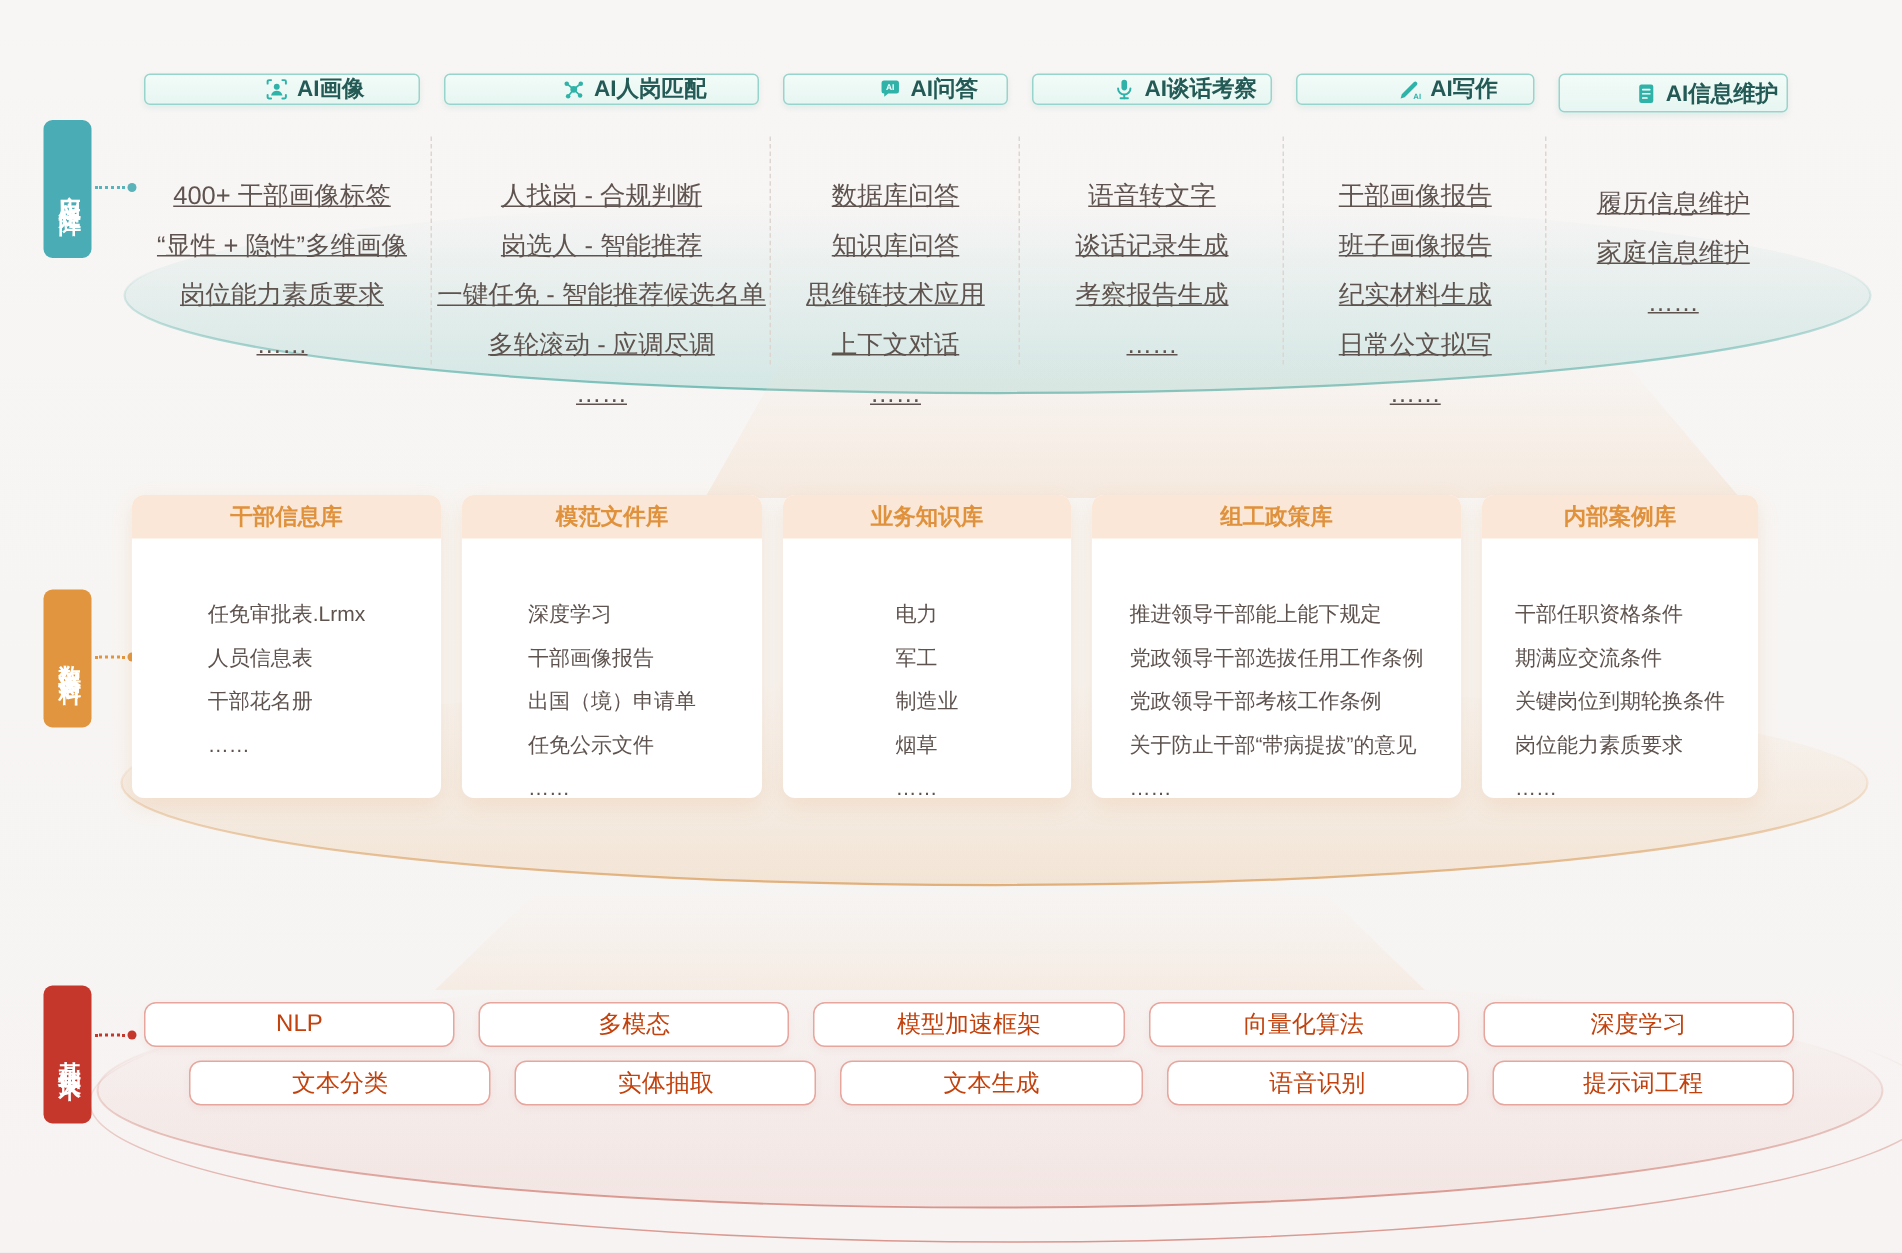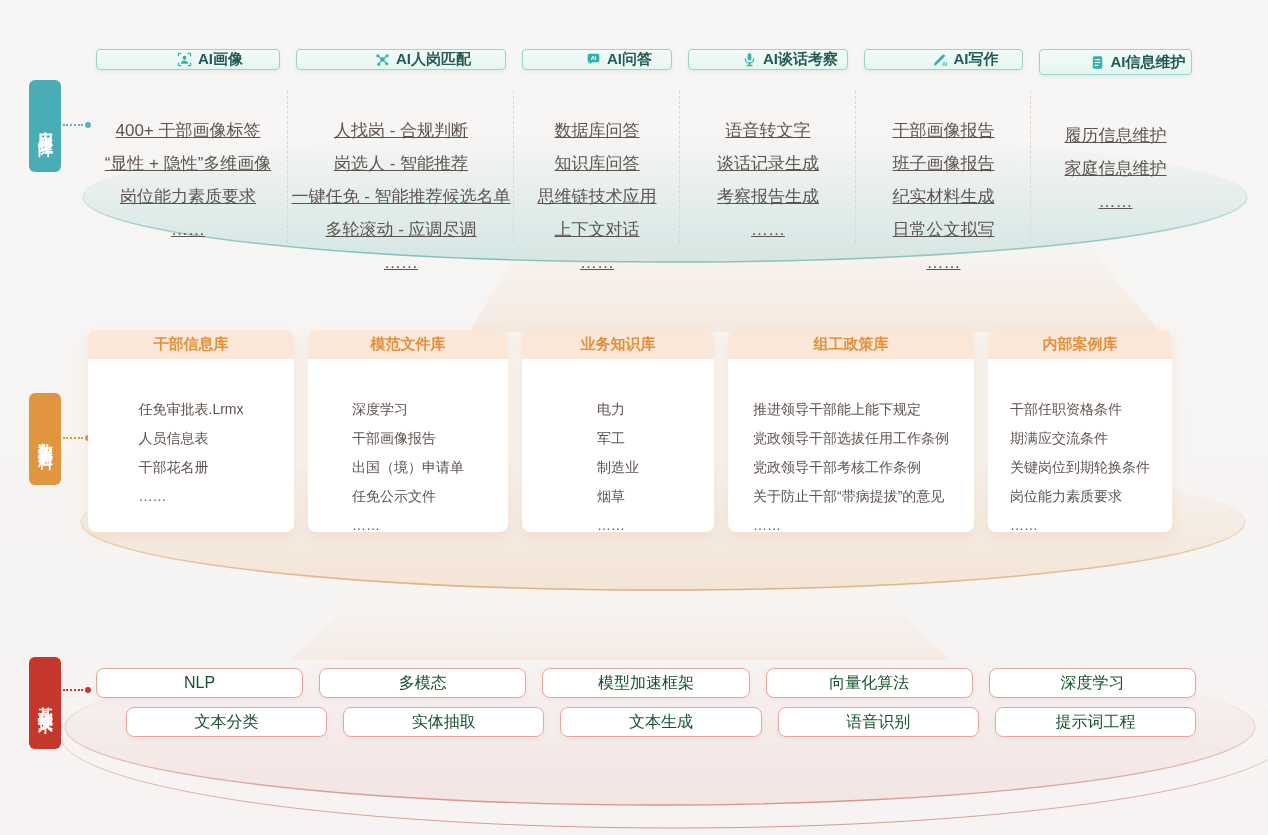--- a/index.html
+++ b/index.html
@@ -75,21 +75,21 @@
   .card-group { width:fit-content; margin:0 auto; text-align:left; }
   .card-item { line-height:29px; font-size:14px; color:#5e534e; white-space:nowrap; }
 
   
   .pill-row { position:absolute; left:96px; width:1100px; display:flex; gap:16px; }
   .row1 { top:668px; } .row2 { top:707px;padding-left:30px; }
   .pill {
     flex:1; height:30px; background:#fff;
     border:1px solid #e7a69d; border-radius:8px;
     display:flex; align-items:center; justify-content:center;
-    font-size:16px; color:#14532d;
+    font-size:16px; color:#c2410c;
     box-shadow:0 2px 5px rgba(200,100,90,.08);
   }
 </style>
 </head>
 <body>
 
 <div class="stage">
 
   <svg class="platform" style="left:80px;top:130px;" width="1170" height="140" viewBox="0 0 1170 140">
     <defs>

